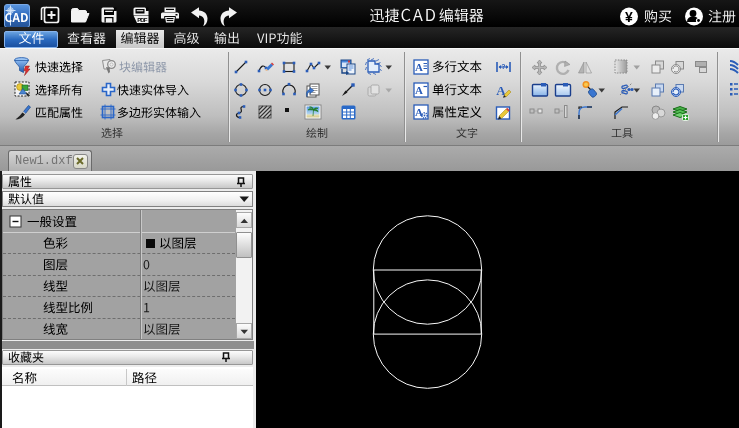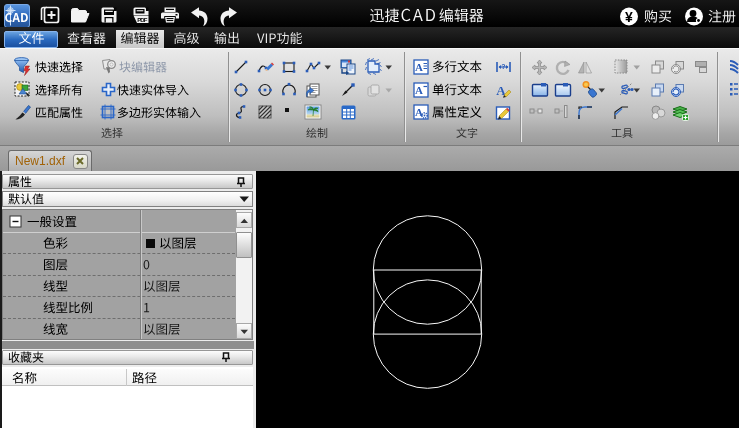--- a/index.html
+++ b/index.html
@@ -384,21 +384,21 @@
       <path d="M1 2 q4 0 8 4 M1 6 q4 0 8 4 M1 10 q4 0 8 4" stroke="#2a5cb8" stroke-width="2" fill="none"></path>
     </svg>
 <svg style="position:absolute;left:729px;top:82px" width="10" height="15" viewBox="0 0 10 15">
       <rect x="1" y="1" width="2.5" height="2.5" fill="#2a5cb8"></rect>
       <rect x="1" y="6" width="2.5" height="2.5" fill="#2a5cb8"></rect>
       <rect x="1" y="11" width="2.5" height="2.5" fill="#2a5cb8"></rect>
       <path d="M5 2 h4 M5 7 h4 M5 12 h4" stroke="#2a5cb8" stroke-width="1.4"></path>
     </svg>
 <div style="position:absolute;left:0;top:146px;width:739px;height:25px;background:linear-gradient(180deg,#ababab,#999999)"></div>
 <div style="position:absolute;left:8px;top:150px;width:84px;height:21px;background:linear-gradient(180deg,#d6d6d6,#b2b2b2);border:1px solid #6a6a6a;border-bottom:none;border-radius:3px 3px 0 0"></div>
-<span style="position:absolute;left:15px;top:154px;font-size:12px;color:#a16207;font-family:Liberation Sans, sans-serif">New1.dxf</span>
+<span style="position:absolute;left:15px;top:154px;font-size:12px;color:#737373;font-family:Liberation Mono, monospace">New1.dxf</span>
 <div style="position:absolute;left:72.5px;top:153.5px;width:15px;height:15px;background:linear-gradient(180deg,#f2f2ea,#d8d8c8);border:1px solid #888;border-radius:3px"></div>
 <svg style="position:absolute;left:75px;top:156px" width="10" height="10" viewBox="0 0 10 10">
       <path d="M2 2 L8 8 M8 2 L2 8" stroke="#6a6a2a" stroke-width="2"></path>
     </svg>
 <div style="position:absolute;left:0;top:171px;width:256px;height:257px;background:#ececec;border-left:2px solid #1a1a1a"></div>
 <div style="position:absolute;left:2px;top:174px;width:251px;height:15px;background:linear-gradient(180deg,#fdfdfd,#e8e8e8 45%,#c8c8c8);border:1px solid #979797;border-radius:1px"></div>
 <svg style="position:absolute;left:236px;top:176.5px" width="10" height="11" viewBox="0 0 10 11">
       <path d="M2.5 1 h5 v5.5 h-5 Z M1 6.5 h8 M5 6.5 v3.5" fill="none" stroke="#111" stroke-width="1.5"></path>
     </svg>
 <div style="position:absolute;left:2px;top:191px;width:251px;height:16px;background:linear-gradient(180deg,#ffffff,#f0f0f0 60%,#dcdcdc);border:1px solid #808080"></div>

